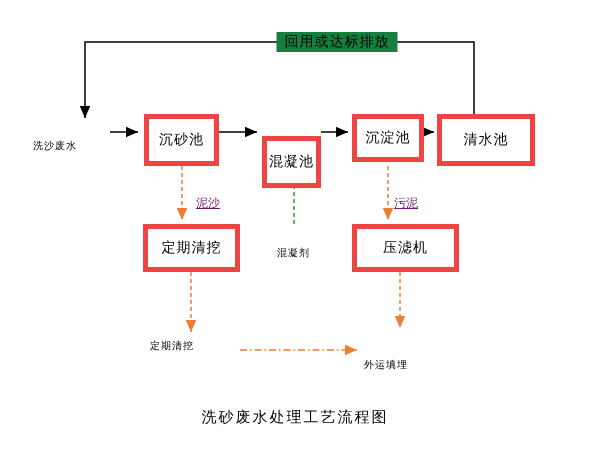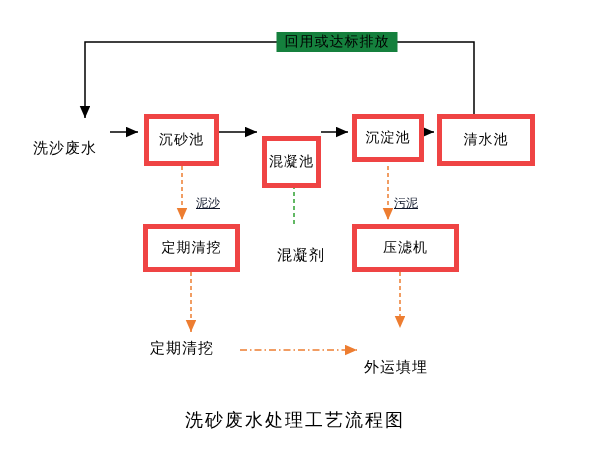--- a/index.html
+++ b/index.html
@@ -25,49 +25,49 @@
     background: #ffffff;
     display: flex;
     align-items: center;
     justify-content: center;
     font-size: 14px;
     letter-spacing: 1px;
     z-index: 1;
   }
   .lbl {
     position: absolute;
-    font-size: 15px;
+    font-size: 10px;
     white-space: nowrap;
     letter-spacing: 1px;
     z-index: 1;
   }
   .lbl-small-orange {
     position: absolute;
     font-size: 12px;
-    color: #0f172a;
+    color: #701a75;
     text-decoration: underline;
     white-space: nowrap;
     z-index: 1;
   }
   .recycle-label {
     position: absolute;
     left: 337px; top: 42px;
     transform: translate(-50%, -50%);
     background: #15803d;
     padding: 1px 8px;
     font-size: 14px;
     letter-spacing: 1px;
     white-space: nowrap;
     z-index: 2;
   }
   .diagram-title {
     position: absolute;
     left: 295px; top: 408px;
     transform: translateX(-50%);
-    font-size: 18px;
+    font-size: 15px;
     letter-spacing: 2px;
     white-space: nowrap;
     z-index: 1;
   }
 </style>
 </head>
 <body>
 
 <div class="canvas">
 

